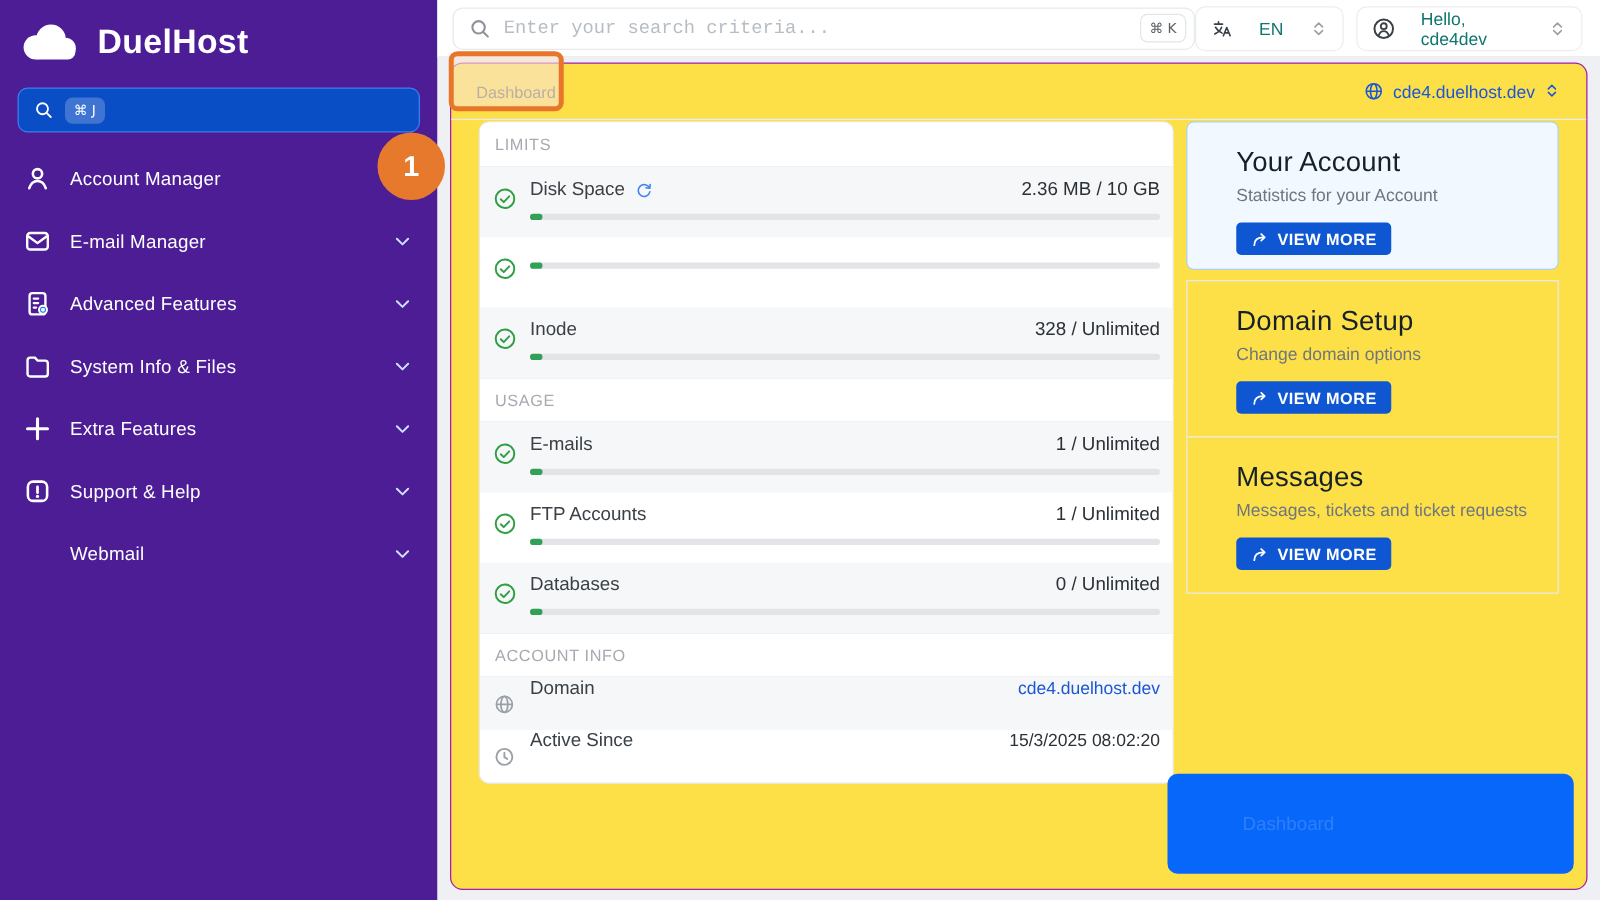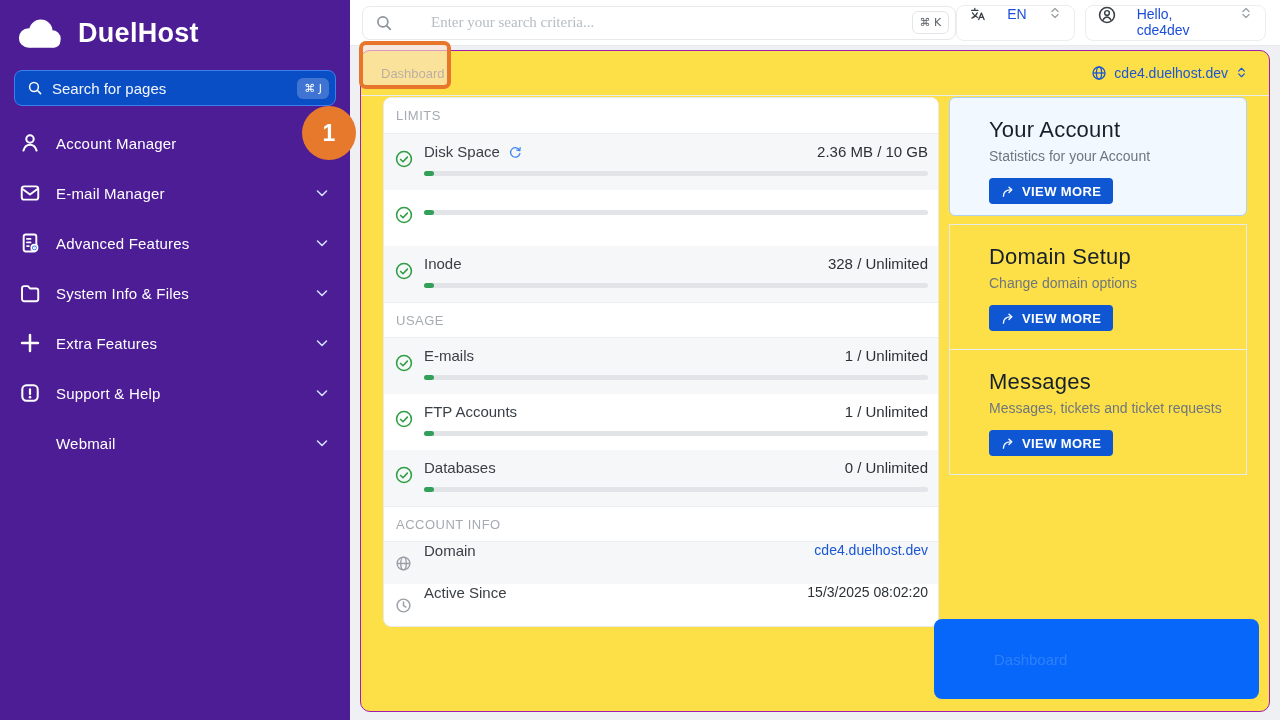--- a/index.html
+++ b/index.html
@@ -27,28 +27,28 @@
   .nav-label { flex:1; letter-spacing:.2px; }
   .nav-chev { width:16px; height:16px; color:#cfe0ff; }
 
   
   .main { position:absolute; left:350px; top:0; right:0; bottom:0; background:#eef0f3; }
   .topbar { position:absolute; left:0; top:0; right:0; height:46px; background:#fff;
     border-bottom:1px solid #e7e9eb; display:flex; align-items:center; padding:0 14px 0 12px; }
   .top-search { width:636px; height:34px; border:1px solid #e7e9eb; border-radius:8px;
     display:flex; align-items:center; gap:10px; padding:0 6px 0 12px; background:#fff; }
   .top-search input { flex:1; border:none; outline:none; font-size:15px;
-    font-family:Liberation Serif, serif; color:#3a4046; background:transparent;margin-left:28px; }
+    font-family:Liberation Mono, monospace; color:#3a4046; background:transparent; }
   .top-search input::placeholder { color:#b7bdc3; }
   .kbd-light { font-family:"DejaVu Sans",sans-serif; font-size:11px; color:#5a6066;
     border:1px solid #e3e5e8; border-radius:6px; padding:4px 7px; background:#fff; }
   .top-spacer { flex:1; }
   .pill { height:36px; border:1px solid #ebedef; border-radius:8px; background:#fff;
-    display:flex; gap:21px; padding:0 12px; cursor:pointer;
-    font-size:14px; color:#1d4ed8; }
+    display:flex; align-items:center; gap:21px; padding:0 12px; cursor:pointer;
+    font-size:14px; color:#0f766e; }
   .pill + .pill { margin-left:10px; }
   .unfold { width:14px; height:14px; color:#9aa0a6; }
 
   .content { position:absolute; left:10px; right:10px; top:50px; bottom:8px;
     background:#fde047; border:1px solid #a21caf; border-radius:10px; }
   .crumbrow { height:45px; border-bottom:1px solid #e9ebed; display:flex;
     align-items:center; padding:0 20px; }
   .crumb { font-size:13px; color:#53585d; }
   .crumb-spacer { flex:1; }
   .domain-select { display:flex; align-items:center; gap:7px; color:#1b56d6;
@@ -204,21 +204,20 @@
           </svg>
         </span>
       <span class="brand-name">DuelHost</span>
     </div>
     <div class="side-search">
       <span style="color:#fff">
           <svg width="16" height="16">
             <use href="#i-search"></use>
           </svg>
         </span>
-      <input placeholder="Search for pages" style="">
       <span class="kbd">⌘ J</span>
     </div>
     <nav class="nav">
       <div class="nav-item">
         <span class="nav-icon">
             <svg width="22" height="22">
               <use href="#i-user"></use>
             </svg>
           </span>
         <span class="nav-label">Account Manager</span>

